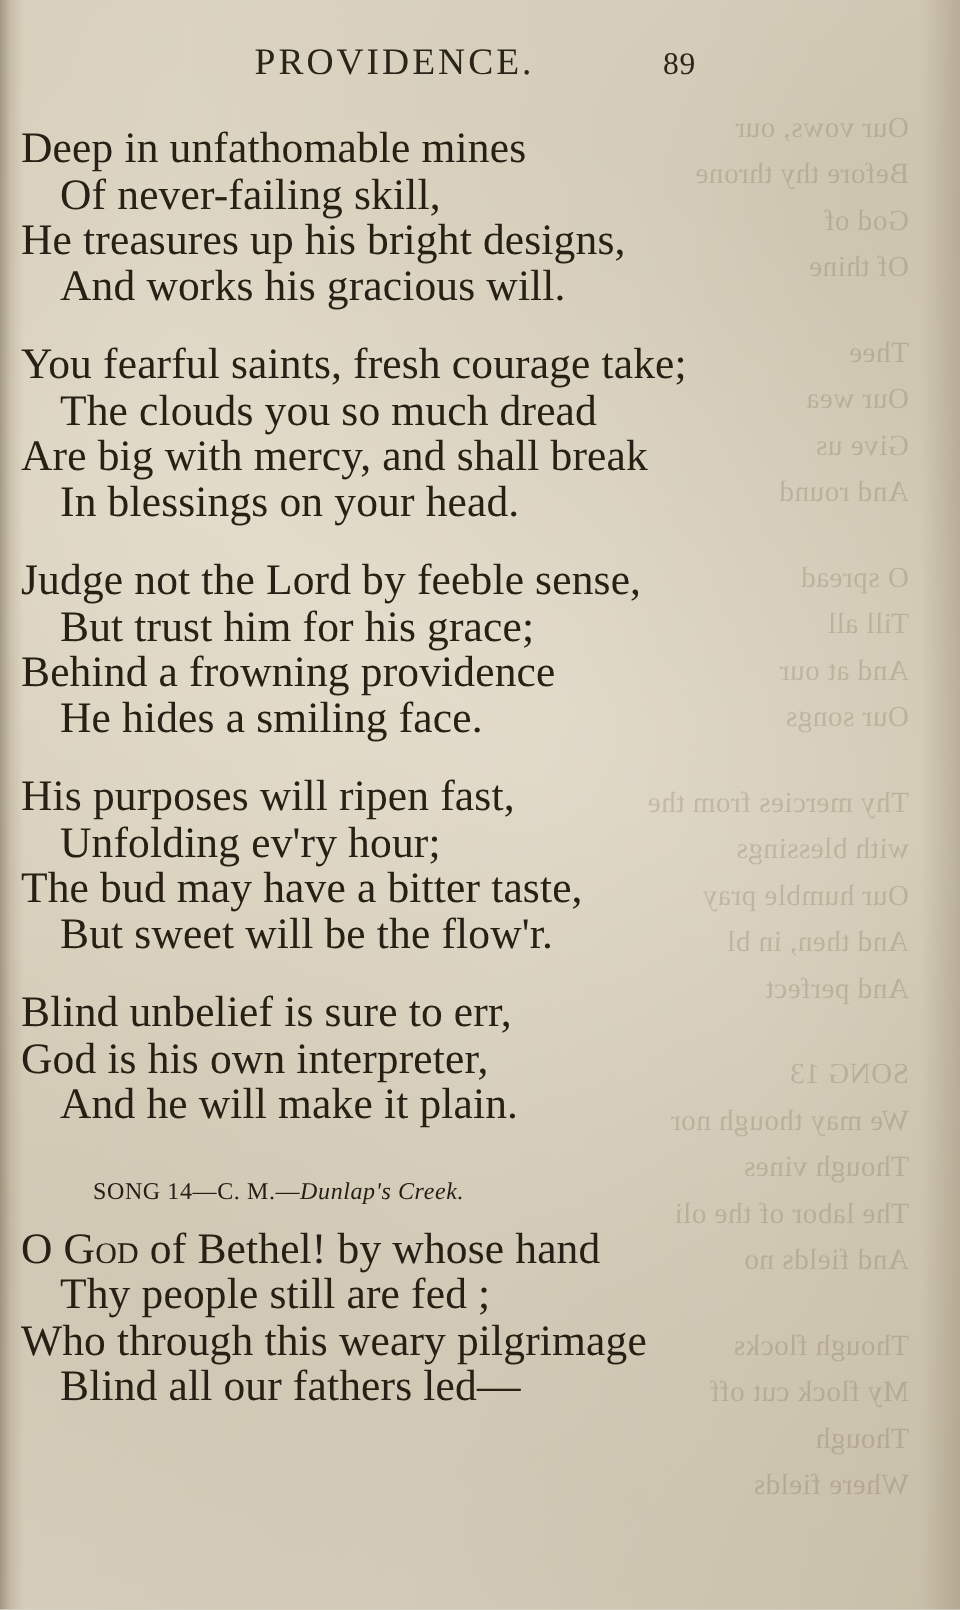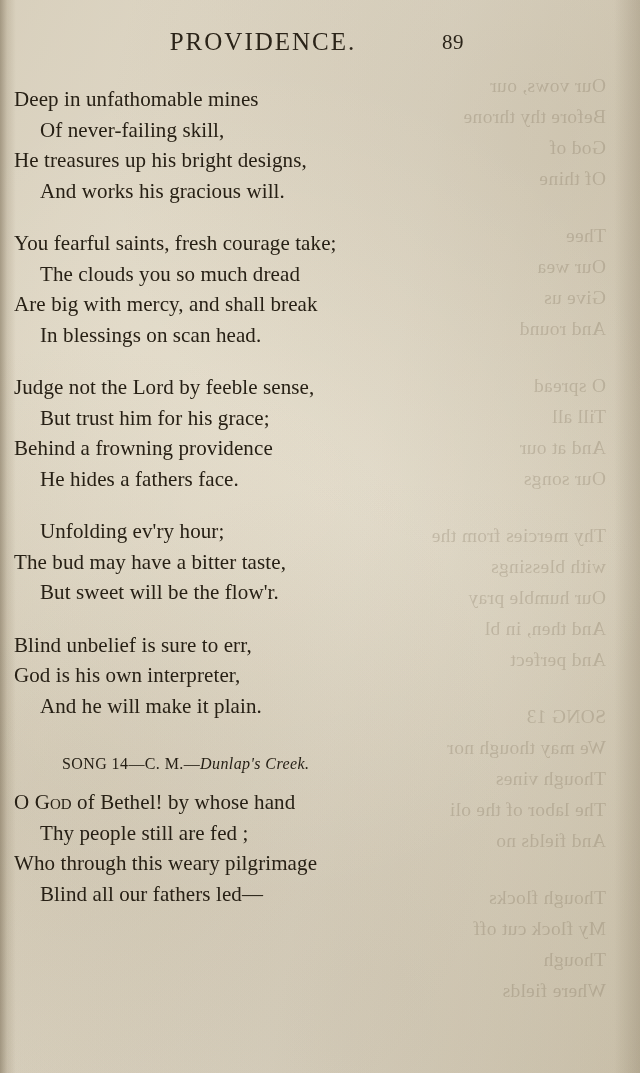--- a/index.html
+++ b/index.html
@@ -102,21 +102,21 @@
   .body {
     position: absolute;
     top: 84px;
     left: 14px;
     width: 500px;
   }
   .stanza {
     margin-bottom: 22px;
   }
   .line {
-    font-size: 21px;
+    font-size: 29px;
     line-height: 30.5px;
     color: #272015;
     white-space: nowrap;
     letter-spacing: 0.1px;
   }
   .line.indent {
     padding-left: 26px;
   }
   .song-head {
     margin-top: 34px;
@@ -186,29 +186,30 @@
         <div class="stanza">
           <div class="line">Deep in unfathomable mines</div>
           <div class="line indent">Of never-failing skill,</div>
           <div class="line">He treasures up his bright designs,</div>
           <div class="line indent">And works his gracious will.</div>
         </div>
         <div class="stanza">
           <div class="line">You fearful saints, fresh courage take;</div>
           <div class="line indent">The clouds you so much dread</div>
           <div class="line">Are big with mercy, and shall break</div>
-          <div class="line indent">In blessings on scan head.</div>
+          <div class="line indent">In blessings on your head.</div>
         </div>
         <div class="stanza">
           <div class="line">Judge not the Lord by feeble sense,</div>
           <div class="line indent">But trust him for his grace;</div>
           <div class="line">Behind a frowning providence</div>
-          <div class="line indent">He hides a fathers face.</div>
-        </div>
-        <div class="stanza">
+          <div class="line indent">He hides a smiling face.</div>
+        </div>
+        <div class="stanza">
+          <div class="line">His purposes will ripen fast,</div>
           <div class="line indent">Unfolding ev'ry hour;</div>
           <div class="line">The bud may have a bitter taste,</div>
           <div class="line indent">But sweet will be the flow'r.</div>
         </div>
         <div class="stanza">
           <div class="line">Blind unbelief is sure to err,</div>
           <div class="line">God is his own interpreter,</div>
           <div class="line indent">And he will make it plain.</div>
         </div>
         <div class="song-head"><span>SONG 14</span><span>—C. M.—</span><span class="tune">Dunlap's Creek.</span></div>

